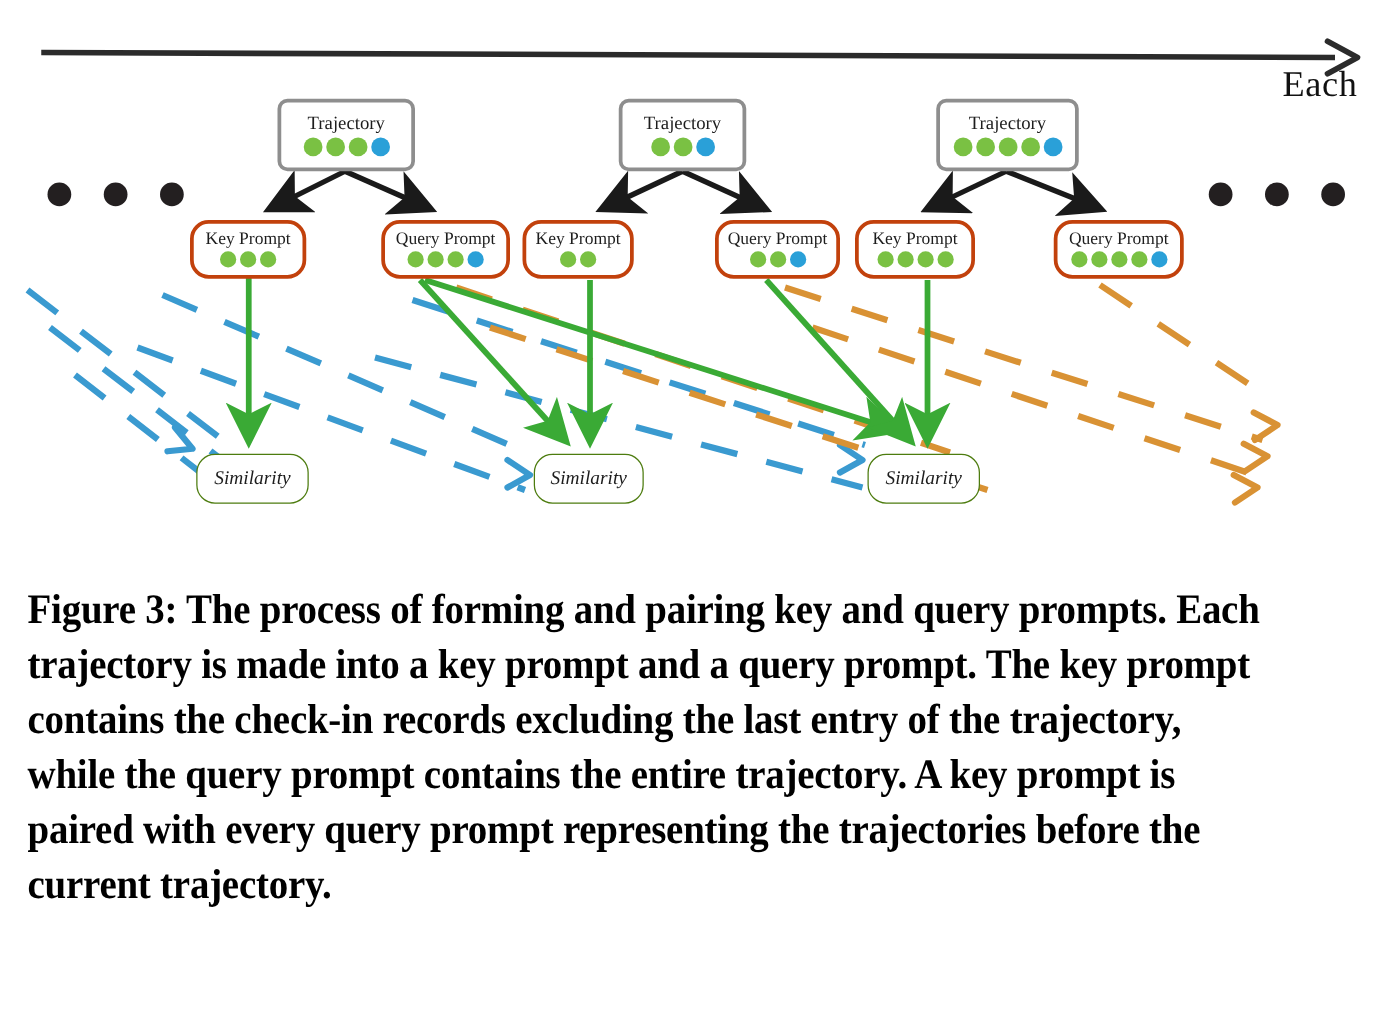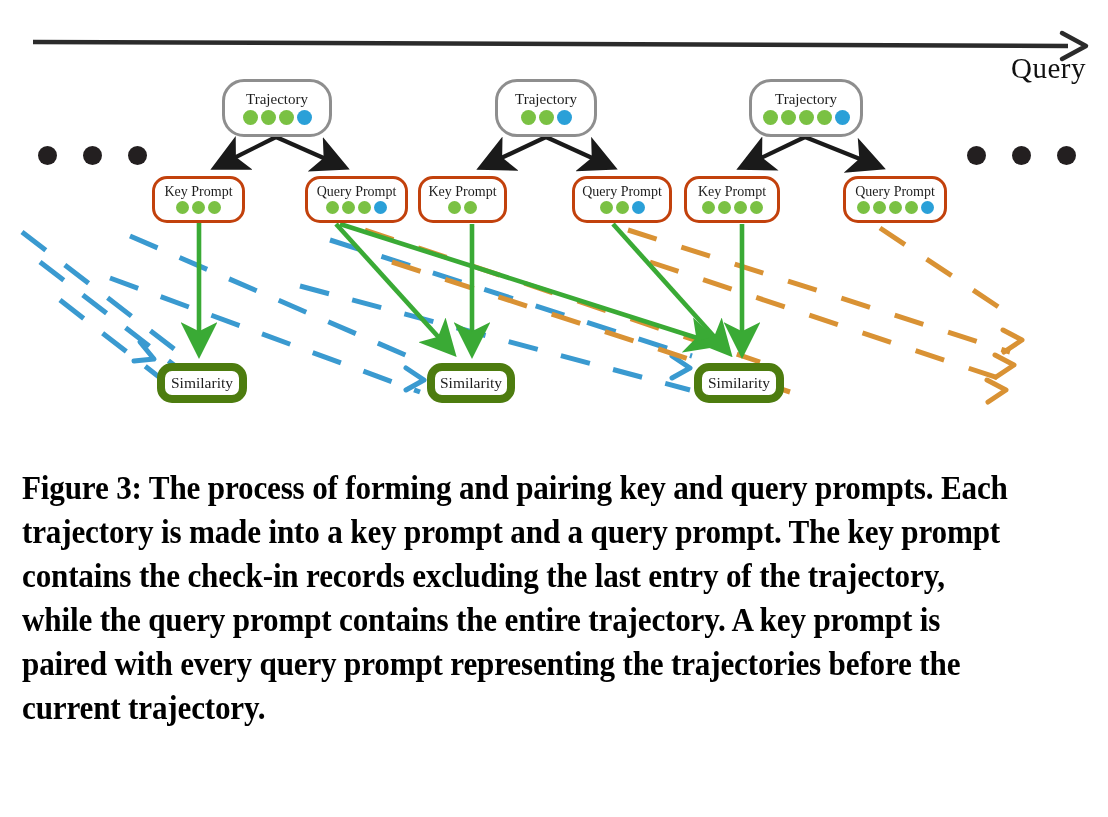--- a/index.html
+++ b/index.html
@@ -10,29 +10,29 @@
   #figure svg{position:absolute;left:0;top:0;}
 
   .node{position:absolute;box-sizing:border-box;
         display:flex;flex-direction:column;align-items:center;justify-content:center;
         background:#ffffff;}
   .node .label{font-family:"Liberation Serif",serif;color:#1d1d1d;line-height:1;
                white-space:nowrap;}
   .node .dots{display:flex;align-items:center;justify-content:center;}
   .node .dot{border-radius:50%;display:inline-block;}
 
-  .traj{border:3px solid #8e8e8e;border-radius:22px;}
+  .traj{border:3px solid #8e8e8e;border-radius:8px;}
   .traj .label{font-size:15px;margin-bottom:3px;}
   .traj .dot{width:15px;height:15px;margin:0 1.5px;}
 
   .prompt{border:3px solid #c2410c;border-radius:15px;}
   .prompt .label{font-size:14px;margin-bottom:2px;}
   .prompt .dot{width:13px;height:13px;margin:0 1.5px;}
 
-  .sim{border:8px solid #4d7c0f;border-radius:15px;}
+  .sim{border:1px solid #4d7c0f;border-radius:15px;font-style:italic;}
   .sim .label{font-size:15.5px;color:#1d1d1d;}
 
   .edots{position:absolute;display:flex;align-items:center;}
   .edots i{display:block;width:19px;height:19px;border-radius:50%;
            background:#231f20;margin-right:26px;}
 
   #time-label{position:absolute;right:22px;top:52px;font-size:29px;
               color:#111;font-family:"Liberation Serif",serif;letter-spacing:.5px;}
 
   #caption{position:absolute;left:22px;top:466px;width:1068px;
@@ -114,21 +114,21 @@
       <i style="background: rgb(35, 31, 32);"></i>
       <i style="background: rgb(35, 31, 32);"></i>
       <i style="background: rgb(35, 31, 32);"></i>
     </div>
   <div class="edots" id="edots-right" style="left:967px;top:146px;">
       <i style="background: rgb(35, 31, 32);"></i>
       <i style="background: rgb(35, 31, 32);"></i>
       <i style="background: rgb(35, 31, 32);"></i>
     </div>
 
-  <div id="time-label">Query</div>
+  <div id="time-label">Each</div>
 
   <div class="node traj" id="traj-0" style="left:222px;top:79px;width:110px;height:58px;">
     <span class="label">Trajectory</span>
     <span class="dots">
         <i class="dot" style="background: rgb(122, 193, 67);"></i>
         <i class="dot" style="background: rgb(122, 193, 67);"></i>
         <i class="dot" style="background: rgb(122, 193, 67);"></i>
         <i class="dot" style="background: rgb(42, 160, 216);"></i>
       </span>
   </div>

